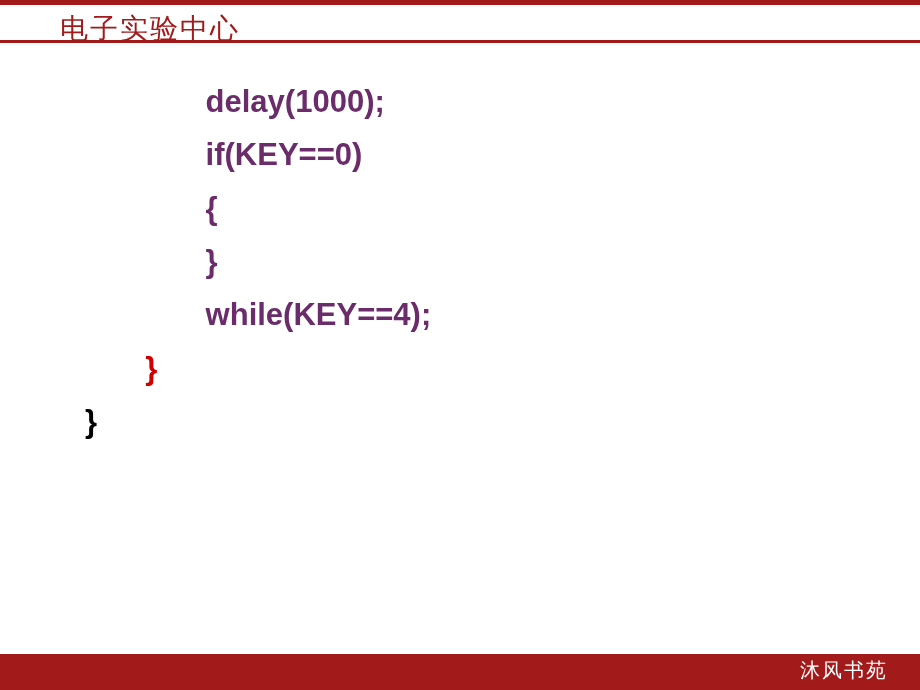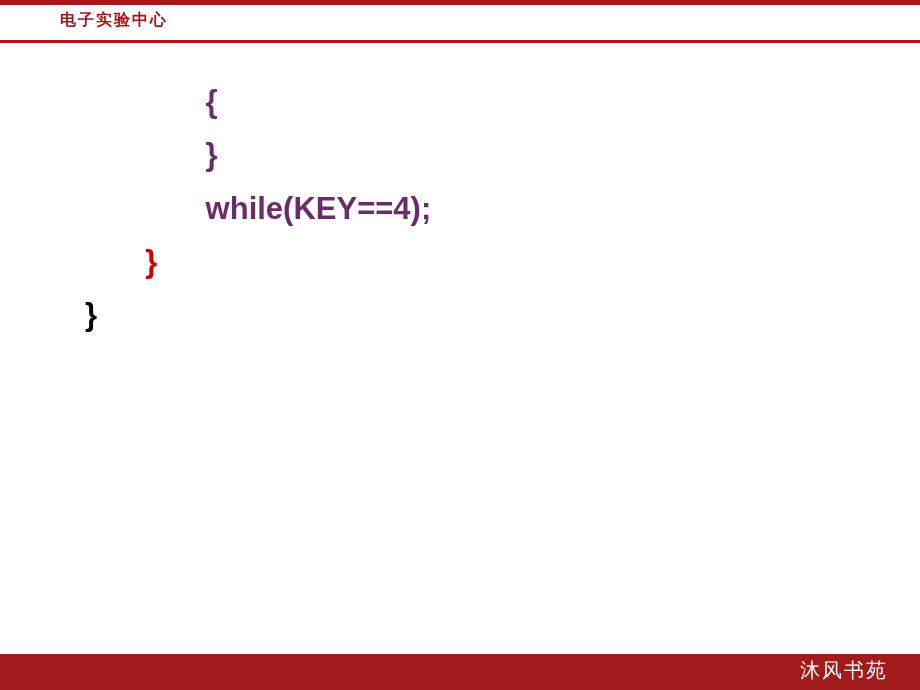--- a/index.html
+++ b/index.html
@@ -20,22 +20,22 @@
       top: 0;
       left: 0;
       width: 920px;
       height: 5px;
       background: #a21a1a;
     }
     .header-text {
       position: absolute;
       top: 10px;
       left: 60px;
-      font-size: 16px;
-      font-weight: bold;
+      font-size: 28px;
+      font-weight: normal;
       color: #a21a1a;
       letter-spacing: 2px;
     }
     .header-underline {
       position: absolute;
       top: 40px;
       left: 0;
       width: 920px;
       height: 3px;
       background: #a21a1a;
@@ -77,20 +77,22 @@
     }
   </style>
 </head>
 <body>
 
 <div class="header-bar"></div>
 <div class="header-text">电子实验中心</div>
 <div class="header-underline"></div>
 
 <div class="code-block">
+  <div class="code-line">              delay(1000);</div>
+  <div class="code-line">              if(KEY==0)</div>
   <div class="code-line">              {</div>
   <div class="code-line">              }</div>
   <div class="code-line">              while(KEY==4);</div>
   <div class="code-line red-brace">       }</div>
   <div class="code-line black-brace">}</div>
 </div>
 
 <div class="footer-bar">
   <div class="footer-text">沐风书苑</div>
 </div>

